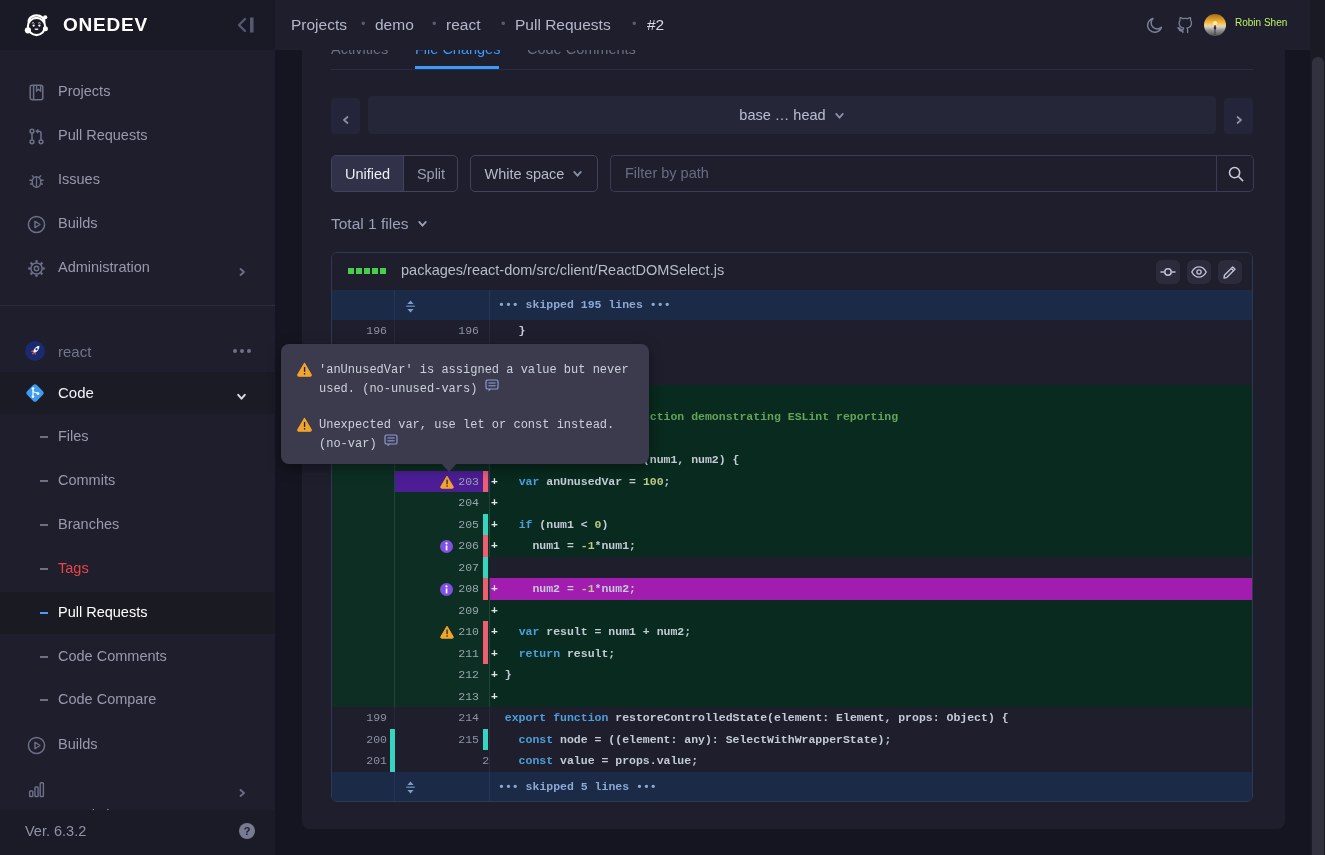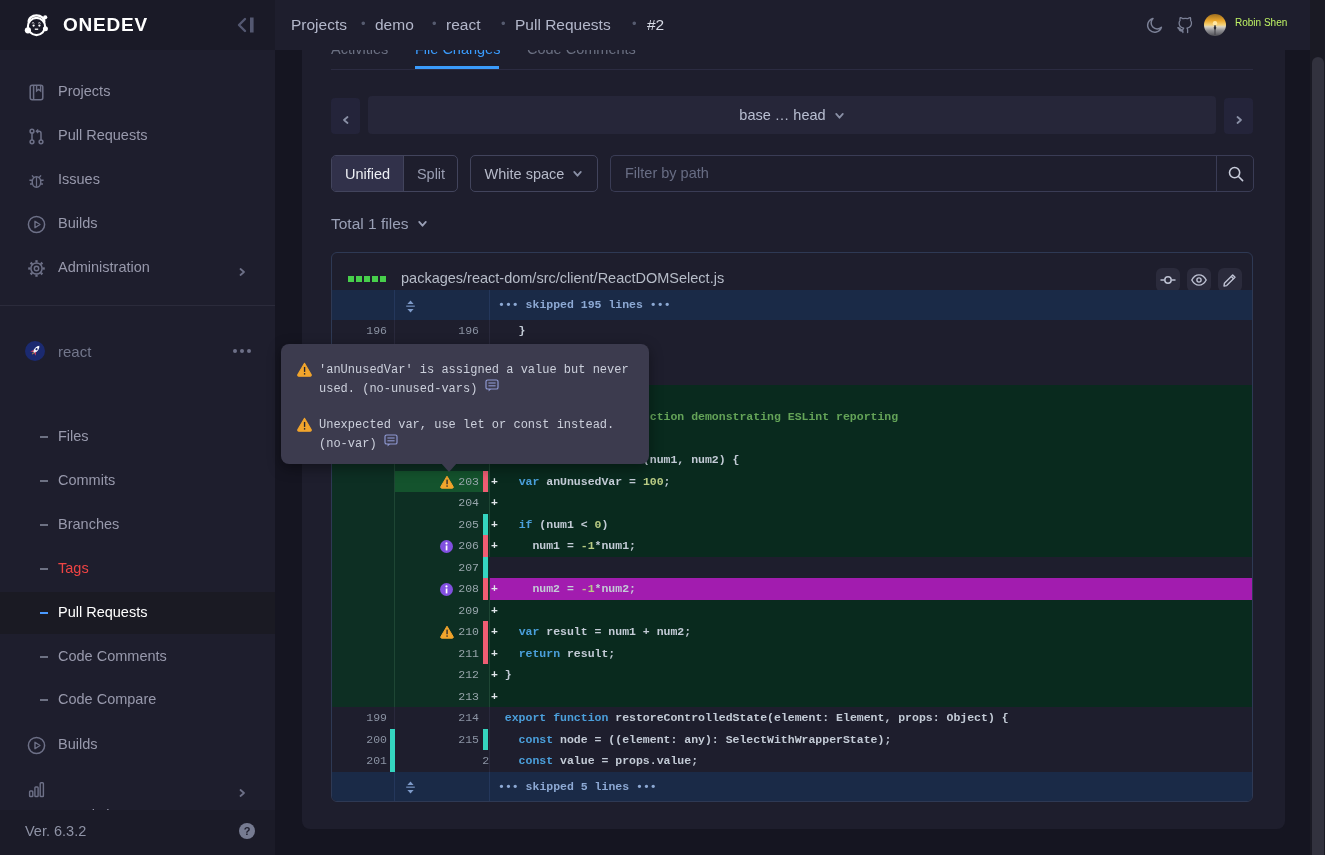--- a/index.html
+++ b/index.html
@@ -91,20 +91,34 @@
           <circle cx="10" cy="7.6" r="1.1" fill="#1b2a70"></circle>
           <path d="M8.8 9.8 L6.6 13.2 L9 12.2 Z" fill="#e8425c"></path>
           <path d="M11.2 9.8 L13.4 13.2 L11 12.2 Z" fill="#e8425c"></path>
           <path d="M9.4 12.2 h1.2 l-0.6 2.6 Z" fill="#f7b731"></path>
         </g>
       </svg></div>
     <div class="abs" style="left:58px;top:343px;font-size:15px;color:#73778c;">react</div>
     <div class="abs" style="left:233px;top:349px;width:4px;height:4px;border-radius:50%;background:#6d7087;"></div>
     <div class="abs" style="left:240px;top:349px;width:4px;height:4px;border-radius:50%;background:#6d7087;"></div>
     <div class="abs" style="left:247px;top:349px;width:4px;height:4px;border-radius:50%;background:#6d7087;"></div>
+    <div class="abs" style="left:0;top:372px;width:275px;height:42px;background:#1b1b25;">
+      <div class="abs" style="left:25px;top:11px;"><svg width="20" height="20" viewBox="0 0 20 20" style="">
+          <rect x="3.1" y="3.1" width="13.8" height="13.8" rx="2.6" transform="rotate(45 10 10)" fill="#3d9bf0"></rect>
+          <circle cx="8" cy="5.6" r="1.35" fill="#fff"></circle>
+          <circle cx="8" cy="13.6" r="1.35" fill="#fff"></circle>
+          <circle cx="13" cy="10.6" r="1.35" fill="#fff"></circle>
+          <line x1="8" y1="6.9" x2="8" y2="12.3" stroke="#fff" stroke-width="1.2"></line>
+          <path d="M8 8 C8 9.8 10.6 9.2 12.2 9.9" fill="none" stroke="#fff" stroke-width="1.2"></path>
+        </svg></div>
+      <div class="abs" style="left:58px;top:12px;font-size:15px;color:#f2f3f7;">Code</div>
+      <div class="abs" style="left:236px;top:16px;"><svg width="11" height="11" viewBox="0 0 11 11" style="">
+          <polyline points="2.2,3.8499999999999996 5.5,7.699999999999999 8.8,3.8499999999999996" fill="none" stroke="#d8dae3" stroke-width="2" stroke-linecap="round" stroke-linejoin="round"></polyline>
+        </svg></div>
+    </div>
     <div class="abs" style="left:0;top:592px;width:275px;height:42px;background:#1a1a23;"></div>
     <div class="abs" style="left:40px;top:436px;width:8px;height:2px;background:#6d7183;"></div>
     <div class="abs" style="left:58px;top:428px;font-size:14.5px;color:#9899ac;">Files</div>
     <div class="abs" style="left:40px;top:480px;width:8px;height:2px;background:#6d7183;"></div>
     <div class="abs" style="left:58px;top:472px;font-size:14.5px;color:#9899ac;">Commits</div>
     <div class="abs" style="left:40px;top:524px;width:8px;height:2px;background:#6d7183;"></div>
     <div class="abs" style="left:58px;top:516px;font-size:14.5px;color:#9899ac;">Branches</div>
     <div class="abs" style="left:40px;top:568px;width:8px;height:2px;background:#6d7183;"></div>
     <div class="abs" style="left:58px;top:560px;font-size:14.5px;color:#ef4444;">Tags</div>
     <div class="abs" style="left:40px;top:612px;width:8px;height:2px;background:#4a9aff;"></div>
@@ -203,21 +217,21 @@
 <div class="abs" style="left:1216px;top:155px;width:38px;height:37px;border:1px solid #3a3c55;border-radius:0 5px 5px 0;">
     <div class="abs" style="left:10px;top:9px;"><svg width="18" height="18" viewBox="0 0 18 18" style="">
         <circle cx="7.6" cy="7.6" r="5.1" fill="none" stroke="#c7cbd9" stroke-width="1.6"></circle>
         <line x1="11.5" y1="11.5" x2="15.6" y2="15.6" stroke="#c7cbd9" stroke-width="1.6" stroke-linecap="round"></line>
       </svg></div>
   </div>
 <div class="abs" style="left:331px;top:215px;font-size:15.5px;color:#9aa0b6;">Total 1 files&nbsp;&nbsp;<svg width="11" height="11" viewBox="0 0 11 11" style="">
       <polyline points="2.2,3.8499999999999996 5.5,7.699999999999999 8.8,3.8499999999999996" fill="none" stroke="#9aa0b6" stroke-width="1.8" stroke-linecap="round" stroke-linejoin="round"></polyline>
     </svg></div>
 <div class="abs" style="left:331px;top:252px;width:922px;height:550px;border:1px solid #2e3954;border-radius:6px;overflow:hidden;">
-    <div class="abs" style="left:0;top:8px;width:920px;height:37px;background:#1e1e2d;">
+    <div class="abs" style="left:0;top:0;width:920px;height:37px;background:#1e1e2d;">
       <div class="abs" style="left:16px;top:15px;width:6px;height:6px;background:#47cf4b;"></div>
       <div class="abs" style="left:24px;top:15px;width:6px;height:6px;background:#47cf4b;"></div>
       <div class="abs" style="left:32px;top:15px;width:6px;height:6px;background:#47cf4b;"></div>
       <div class="abs" style="left:40px;top:15px;width:6px;height:6px;background:#47cf4b;"></div>
       <div class="abs" style="left:48px;top:15px;width:6px;height:6px;background:#47cf4b;"></div>
       <div class="abs" style="left:69px;top:9px;font-size:14.5px;color:#b6bcc8;">packages/react-dom/src/client/ReactDOMSelect.js</div>
       <div class="abs" style="left:824px;top:7px;width:24px;height:24px;background:#2b2b3c;border-radius:6px;">
         <div class="abs" style="left:3px;top:3px;"><svg width="18" height="18" viewBox="0 0 18 18" style="">
             <circle cx="9" cy="9" r="3.2" fill="none" stroke="#bdc1d2" stroke-width="1.5"></circle>
             <line x1="1.5" y1="9" x2="5.6" y2="9" stroke="#bdc1d2" stroke-width="1.5"></line>
@@ -311,21 +325,21 @@
         <div class="oldc" style="background:#0d2f23;border-right:1px solid #1e4634;"></div>
         <div class="newc" style="background:#0d2f23;">
           <span class="lnum">202</span>
         </div>
         <div class="cont" style="background:#092a1e;border-left:1px solid #1e4634;">
           <div class="codeln"><span style="color:#e2e7ec;">+</span> <span class="kw">function</span> combineNums(num1, num2) {</div>
         </div>
       </div>
       <div class="row grow" style="top:180.5px;height:21.5px;">
         <div class="oldc" style="background:#0d2f23;border-right:1px solid #1e4634;"></div>
-        <div class="newc" style="background:#14532d;">
+        <div class="newc" style="background:#4c1d95;">
           <span class="lnum">203</span>
           <div class="gic"><svg width="14" height="14" viewBox="0 0 14 14" style="">
               <path d="M7 1.2 L13.2 11.7 a1 1 0 0 1 -0.9 1.5 H1.7 a1 1 0 0 1 -0.9 -1.5 Z" fill="#f2a52c" stroke="#f2a52c" stroke-width="1" stroke-linejoin="round" transform="scale(1.0)"></path>
               <rect x="6.44" y="4.62" width="1.26" height="4.62" fill="#23232e"></rect>
               <rect x="6.44" y="10.36" width="1.26" height="1.4000000000000001" fill="#23232e"></rect>
             </svg></div>
           <div class="mark" style="background:#ef5d73;"></div>
         </div>
         <div class="cont" style="background:#092a1e;border-left:1px solid #1e4634;">
           <div class="codeln"><span style="color:#e2e7ec;">+</span>   <span class="kw">var</span> anUnusedVar = <span class="num">100</span>;</div>

